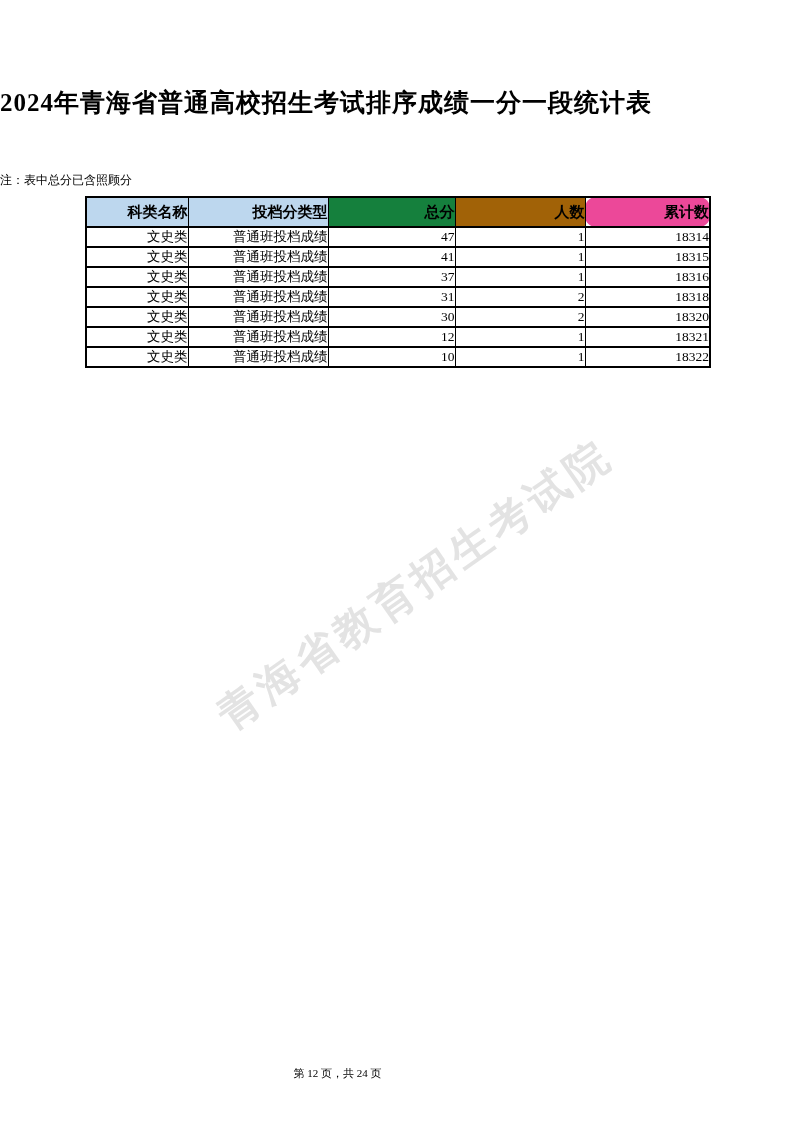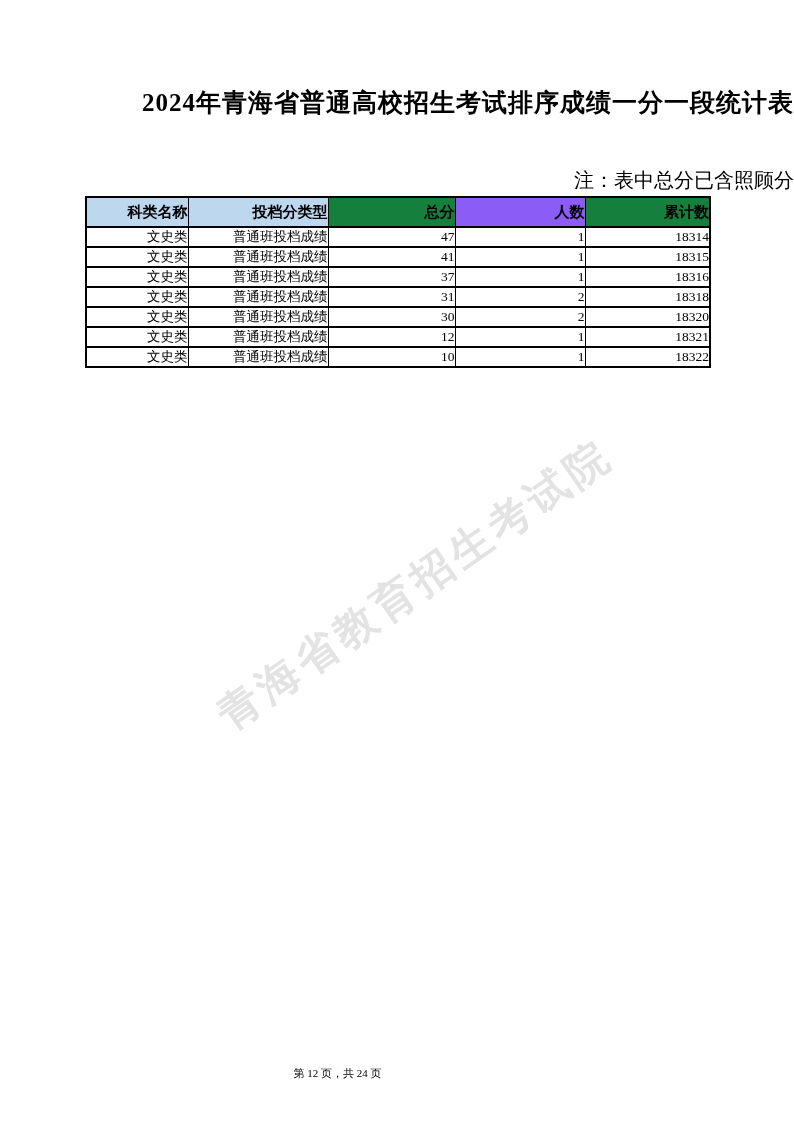--- a/index.html
+++ b/index.html
@@ -14,33 +14,33 @@
     background: #ffffff;
     overflow: hidden;
     font-family: "Liberation Serif", "DejaVu Serif", serif;
     color: #000000;
   }
   .doc-title {
     position: absolute;
     top: 86px;
     left: 0;
     width: 794px;
-    text-align: right;
+    text-align: left;
     font-weight: bold;
     font-size: 25px;
     line-height: 33px;
     letter-spacing: 1px;
   }
   .doc-note {
     position: absolute;
     top: 170px;
     left: 0;
     width: 794px;
-    text-align: right;
-    font-size: 20px;
+    text-align: left;
+    font-size: 12px;
     line-height: 20px;
   }
   .score-table {
     position: absolute;
     top: 196px;
     left: 85px;
     width: 624px;
     border-collapse: collapse;
     table-layout: fixed;
     font-size: 13.5px;
@@ -108,22 +108,22 @@
         <col style="width: 140px;">
         <col style="width: 127px;">
         <col style="width: 130px;">
         <col style="width: 125px;">
       </colgroup>
     <thead>
       <tr>
         <th style="background: rgb(189, 215, 238);">科类名称</th>
         <th style="background: rgb(189, 215, 238); margin-left: 13px;">投档分类型</th>
         <th style="background: #15803d;">总分</th>
-        <th style="background: #8b5cf6; margin-left: 48px;">人数</th>
-        <th style="background: #15803d;">累计数</th>
+        <th style="background: #a16207; margin-left: 48px;">人数</th>
+        <th style="background: #ec4899; border-radius: 11px;">累计数</th>
       </tr>
     </thead>
     <tbody>
         <tr>
           <td>文史类</td>
           <td>普通班投档成绩</td>
           <td>47</td>
           <td>1</td>
           <td>18314</td>
         </tr>

